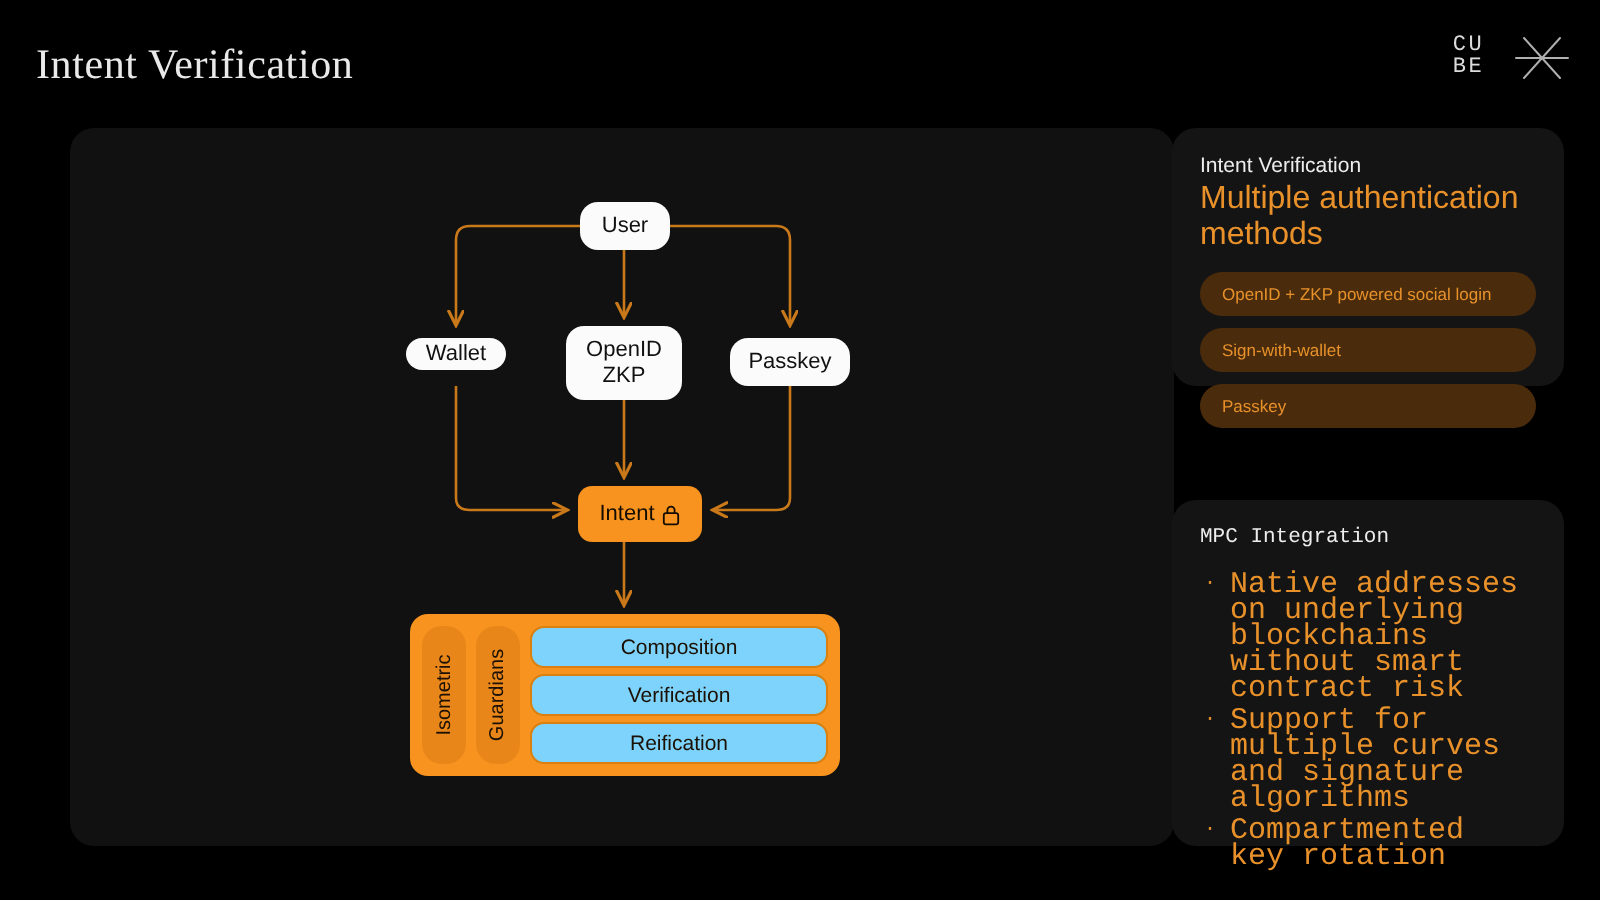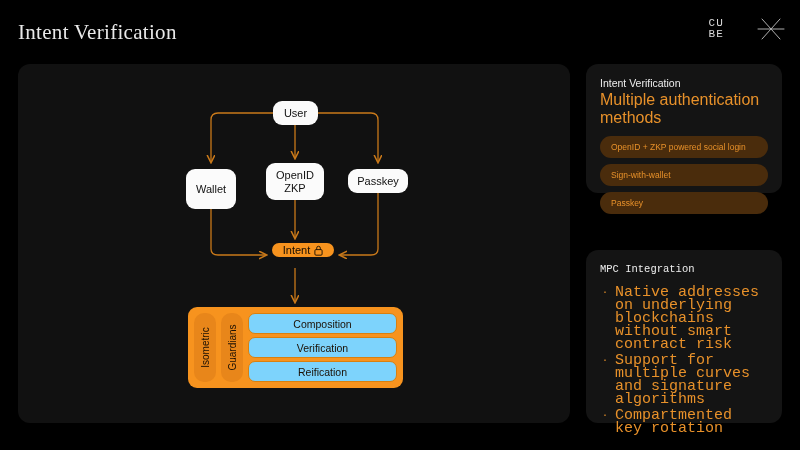--- a/index.html
+++ b/index.html
@@ -8,51 +8,51 @@
 
   .slide { position:relative; width:800px; height:450px; background:#000; }
 
   
   .header { position:absolute; left:0; top:0; width:800px; height:62px; }
   .page-title {
     position:absolute; left:18px; top:20px;
     font-family:"Liberation Serif", serif;
     font-size:21px; color:#e9e9e9; letter-spacing:.3px; font-weight:400;
   }
-  .brand { position:absolute; right:14px; top:14px; display:flex; align-items:center; gap:32px; }
+  .brand { position:absolute; right:14px; top:14px; display:flex; align-items:center; gap:14px; }
   .brand-mark {
     font-family:"Liberation Mono", monospace;
     font-size:11px; line-height:11px; letter-spacing:1.2px;
     color:#dcdcdc; text-align:left;
   }
   .brand-mark span { display:block; }
   .brand-star { width:30px; height:30px; display:block; opacity:.85; }
 
   
   .canvas-card {
-    position:absolute; left:18px; top:64px; width:552px; height:359px;
+    position:absolute; left:35px; top:64px; width:552px; height:359px;
     background:#111111; border-radius:12px;
   }
 
   
   .diagram { position:absolute; inset:0; }
   .wires { position:absolute; left:0; top:0; width:552px; height:359px; }
 
   .node {
     position:absolute; display:flex; align-items:center; justify-content:center;
     background:#fbfbfb; color:#111; border-radius:9px;
     font-size:11px; line-height:13px; text-align:center; font-weight:400;
   }
   .node-user    { left:255px; top:37px;  width:45px;  height:24px; }
-  .node-wallet  { left:168px; top:105px; width:50px;  height:40px; }
+  .node-wallet  { left:168px; top:105px; width:50px;  height:16px; }
   .node-openid  { left:248px; top:99px;  width:58px;  height:37px; }
   .node-passkey { left:330px; top:105px; width:60px;  height:24px; }
 
   .node-intent {
-    position:absolute; left:254px; top:179px; width:62px; height:14px;
+    position:absolute; left:254px; top:179px; width:62px; height:28px;
     background:#f7931e; color:#140c02; border-radius:7px;
     display:flex; align-items:center; justify-content:center; gap:4px;
     font-size:11px;
   }
   .lock-icon { width:9px; height:11px; display:block; }
 
   
   .stack {
     position:absolute; left:170px; top:243px; width:215px; height:81px;
     background:#f7931e; border-radius:9px;

